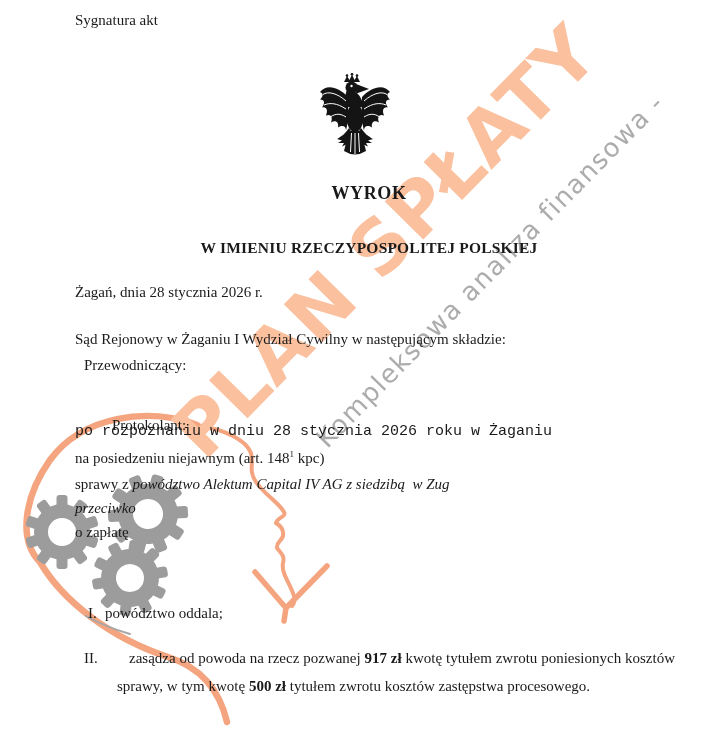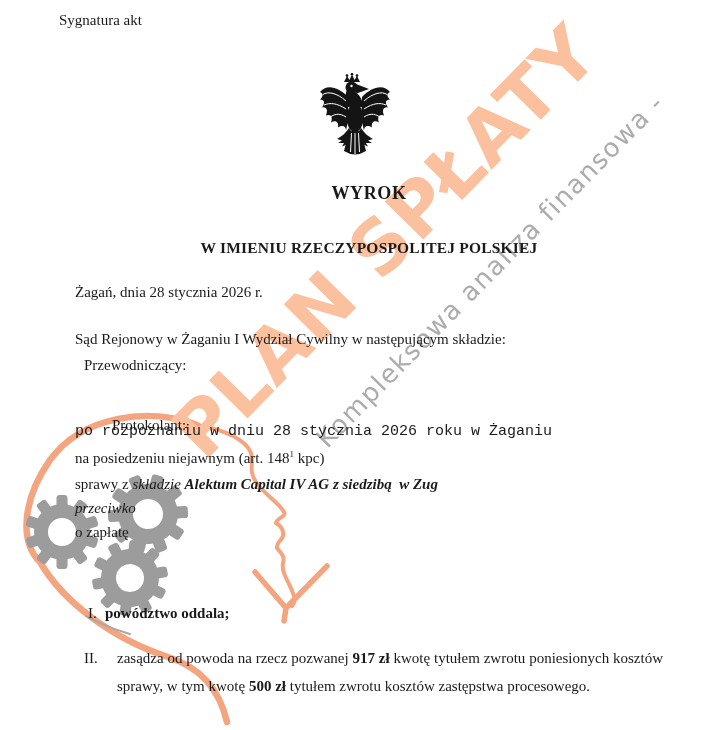--- a/index.html
+++ b/index.html
@@ -6,25 +6,25 @@
   #page{
     position:relative;width:703px;height:730px;background:#ffffff;
     margin:0 auto;overflow:hidden;
     font-family:"Liberation Serif", serif;color:#1a1a1a;
   }
   .line{position:absolute;font-size:15px;line-height:17px;white-space:pre;}
   .center-block{left:75px;width:588px;text-align:center;}
   .right-block{left:75px;width:588px;text-align:left;}
   .b{font-weight:bold;}
   .i{font-style:italic;}
-  .bi{font-weight:bold;font-style:italic;}
+  .bi{font-weight:normal;font-style:italic;}
   .title{font-size:18px;letter-spacing:.6px;text-align:center;}
   .subtitle{font-size:15.5px;letter-spacing:.2px;}
   sup{font-size:9px;line-height:0;vertical-align:super;}
-  .just{white-space:normal;text-align:justify;text-align-last:justify;width:546px;}
+  .just{white-space:normal;text-align:justify;text-align-last:justify;width:546px;margin-left:12px;}
   .doc-layer{position:absolute;inset:0;z-index:2;}
   .wm-layer{position:absolute;inset:0;z-index:1;}
   .wm-main{
     position:absolute;left:212px;top:396px;height:74px;
     font-family:"DejaVu Sans",sans-serif;font-weight:bold;
     font-size:74px;line-height:74px;letter-spacing:1px;
     color:var(--wm-main,#FBC09E);white-space:pre;
     transform:rotate(-45.5deg);transform-origin:0 100%;
   }
   .wm-script{
@@ -79,21 +79,21 @@
         <rect x="-5.5" y="-38" width="11" height="76" rx="3" transform="rotate(108)"></rect>
         <rect x="-5.5" y="-38" width="11" height="76" rx="3" transform="rotate(144)"></rect>
         <circle r="29"></circle>
           <circle r="14" fill="#ffffff"></circle>
       </g>
     </svg>
   </div>
 
   <div class="doc-layer">
 
-    <div class="line" style="left:59px;top:12px;">Sygnatura akt</div>
+    <div class="line" style="left:75px;top:12px;">Sygnatura akt</div>
 
     <div style="position:absolute;left:318px;top:73px;">
       <svg width="82" height="88" viewBox="0 0 82 88">
         <g fill="#141414">
 
           <path d="M26,9 L29,3 L31.5,7 L34,1.5 L36.5,7 L39,3 L42,9 Z"></path>
           <circle cx="29" cy="2.6" r="1.3"></circle>
             <circle cx="34" cy="1.2" r="1.3"></circle>
             <circle cx="39" cy="2.6" r="1.3"></circle>
 
@@ -135,26 +135,26 @@
     <div class="line right-block" style="top:284px;">Żagań, dnia 28 stycznia 2026 r.</div>
 
     <div class="line" style="left:75px;top:331px;">Sąd Rejonowy w Żaganiu I Wydział Cywilny w następującym składzie:</div>
     <div class="line" style="left:84px;top:357px;">Przewodniczący:</div>
     <div class="line" style="left:112px;top:381px;margin-top:36px;">Protokolant:</div>
 
     <div class="line" style="left:75px;top:423px;font-family:Liberation Mono, monospace;">po rozpoznaniu w dniu 28 stycznia 2026 roku w Żaganiu</div>
 
     <div class="line" style="left:75px;top:450px;"><span>na posiedzeniu niejawnym (art. 148</span><sup>1</sup><span> kpc)</span></div>
 
-    <div class="line" style="left:75px;top:476px;"><span>sprawy z </span><span class="i">składzie </span><span class="bi">Alektum Capital IV AG z siedzibą  w Zug</span></div>
+    <div class="line" style="left:75px;top:476px;"><span>sprawy z </span><span class="i">powództwo </span><span class="bi">Alektum Capital IV AG z siedzibą  w Zug</span></div>
 
     <div class="line i" style="left:75px;top:500px;">przeciwko</div>
     <div class="line" style="left:75px;top:524px;">o zapłatę</div>
 
     <div class="line" style="left:88px;top:605px;">I.</div>
-    <div class="line" style="left:105px;top:605px;font-weight:bold;">powództwo oddala;</div>
+    <div class="line" style="left:105px;top:605px;">powództwo oddala;</div>
 
     <div class="line" style="left:84px;top:650px;">II.</div>
     <div class="line just" style="left:117px;top:650px;"><span>zasądza od powoda na rzecz pozwanej </span><span class="b">917 zł</span><span> kwotę tytułem zwrotu poniesionych kosztów</span></div>
     <div class="line" style="left:117px;top:678px;"><span>sprawy, w tym kwotę </span><span class="b">500 zł</span><span> tytułem zwrotu kosztów zastępstwa procesowego.</span></div>
 
   </div>
 </div>
 
 </body></html>

